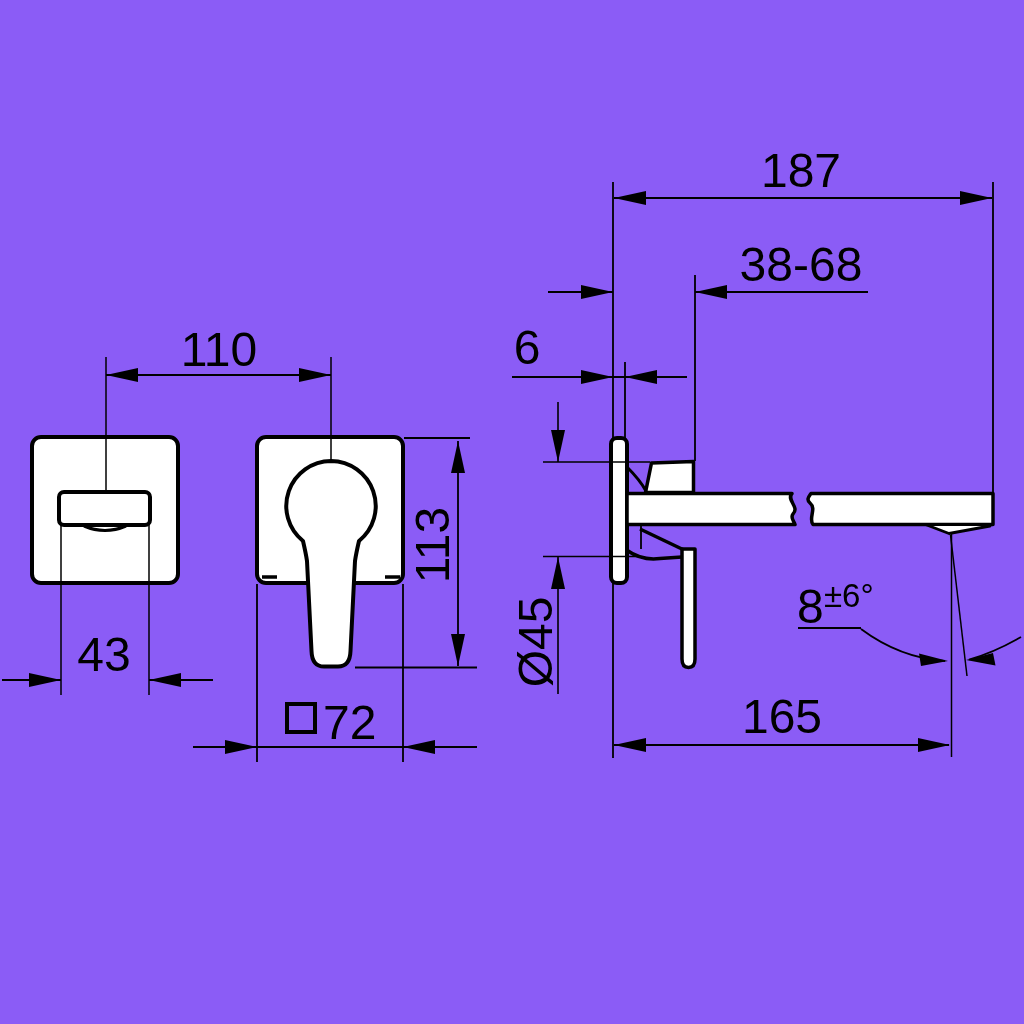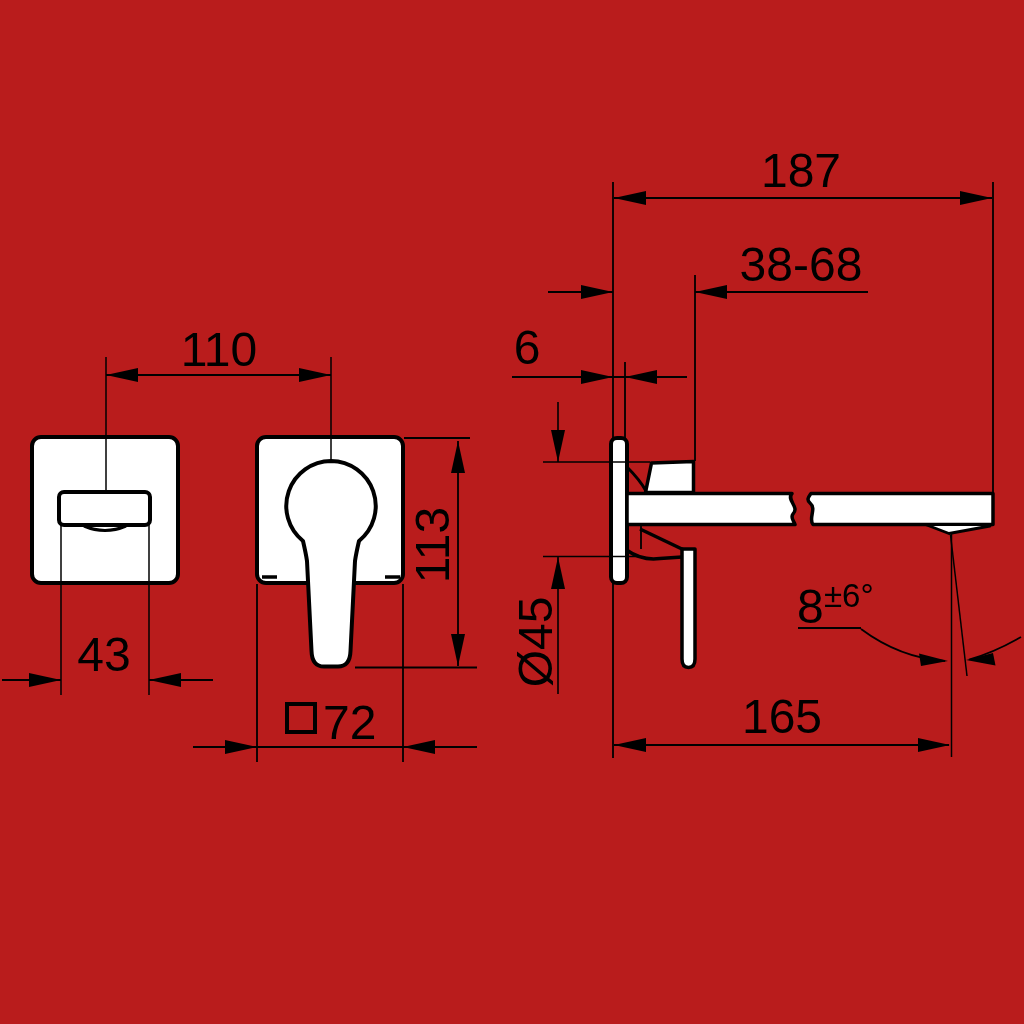--- a/index.html
+++ b/index.html
@@ -1,16 +1,16 @@
 <!DOCTYPE html>
 <html><head>
 <meta charset="utf-8">
 <style>
   html,body{margin:0;padding:0;background:#ffffff;}
-  .stage{position:relative;width:1024px;height:1024px;background:#b91c1c;overflow:hidden;}
+  .stage{position:relative;width:1024px;height:1024px;background:#8b5cf6;overflow:hidden;}
   svg{display:block;}
   text{font-family:"Liberation Sans", sans-serif; fill:#000; }
   .t48{font-size:48px;}
   .t33{font-size:33px;}
 </style>
 </head>
 <body>
 
 <div class="stage">
 <svg width="1024" height="1024" viewBox="0 0 1024 1024">

